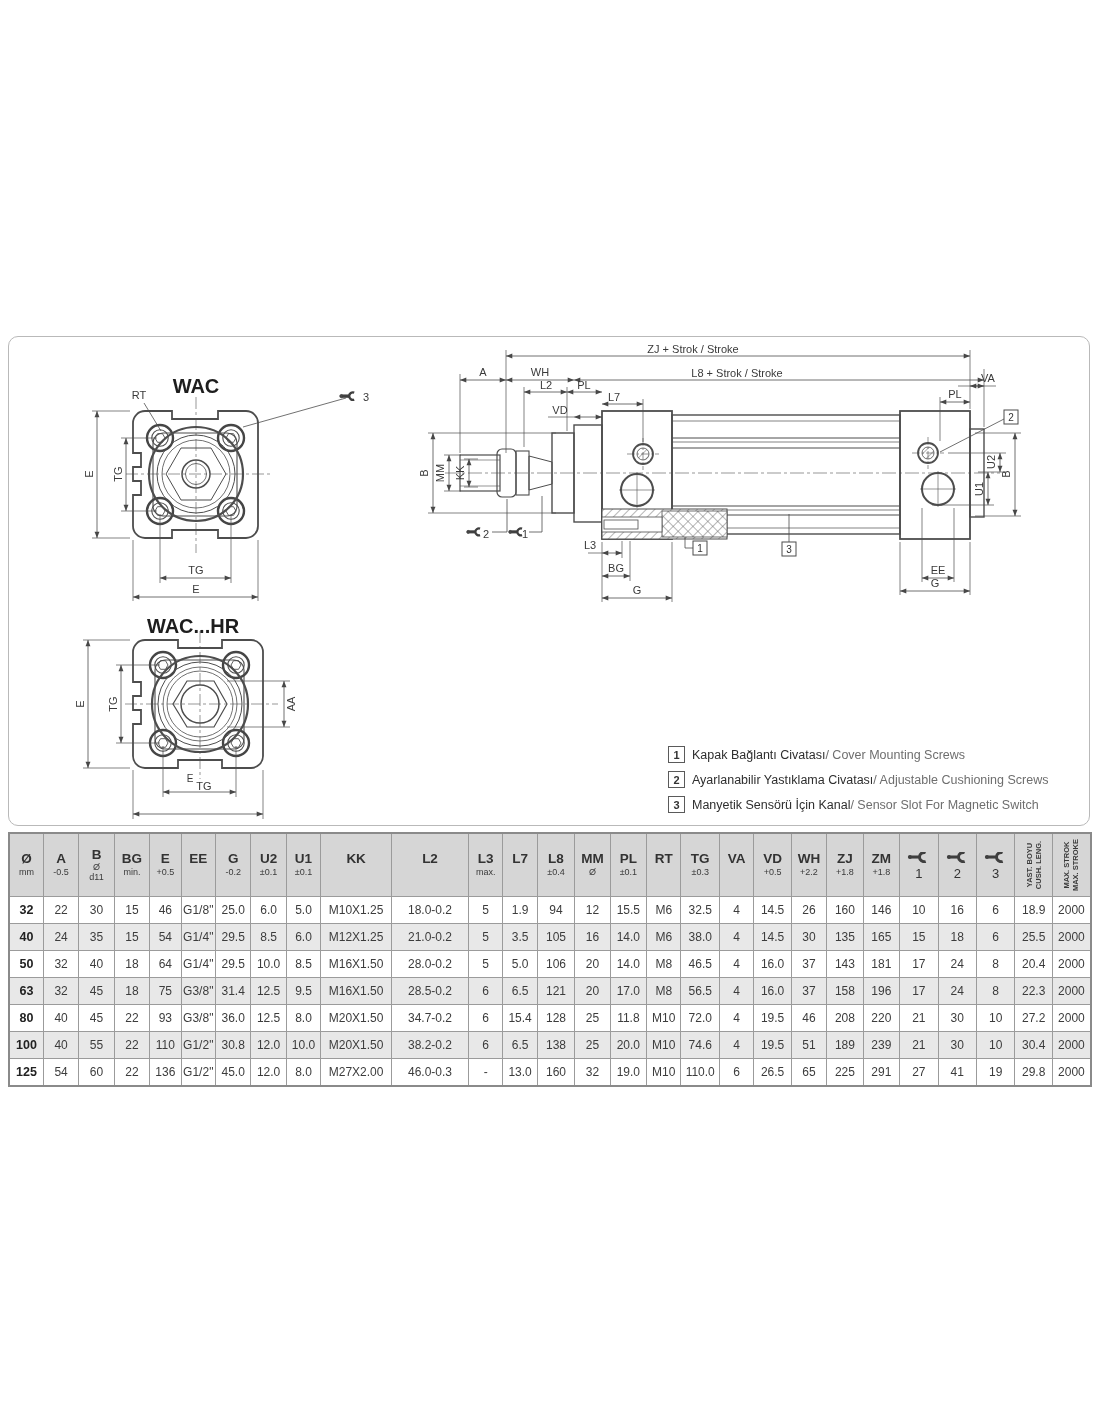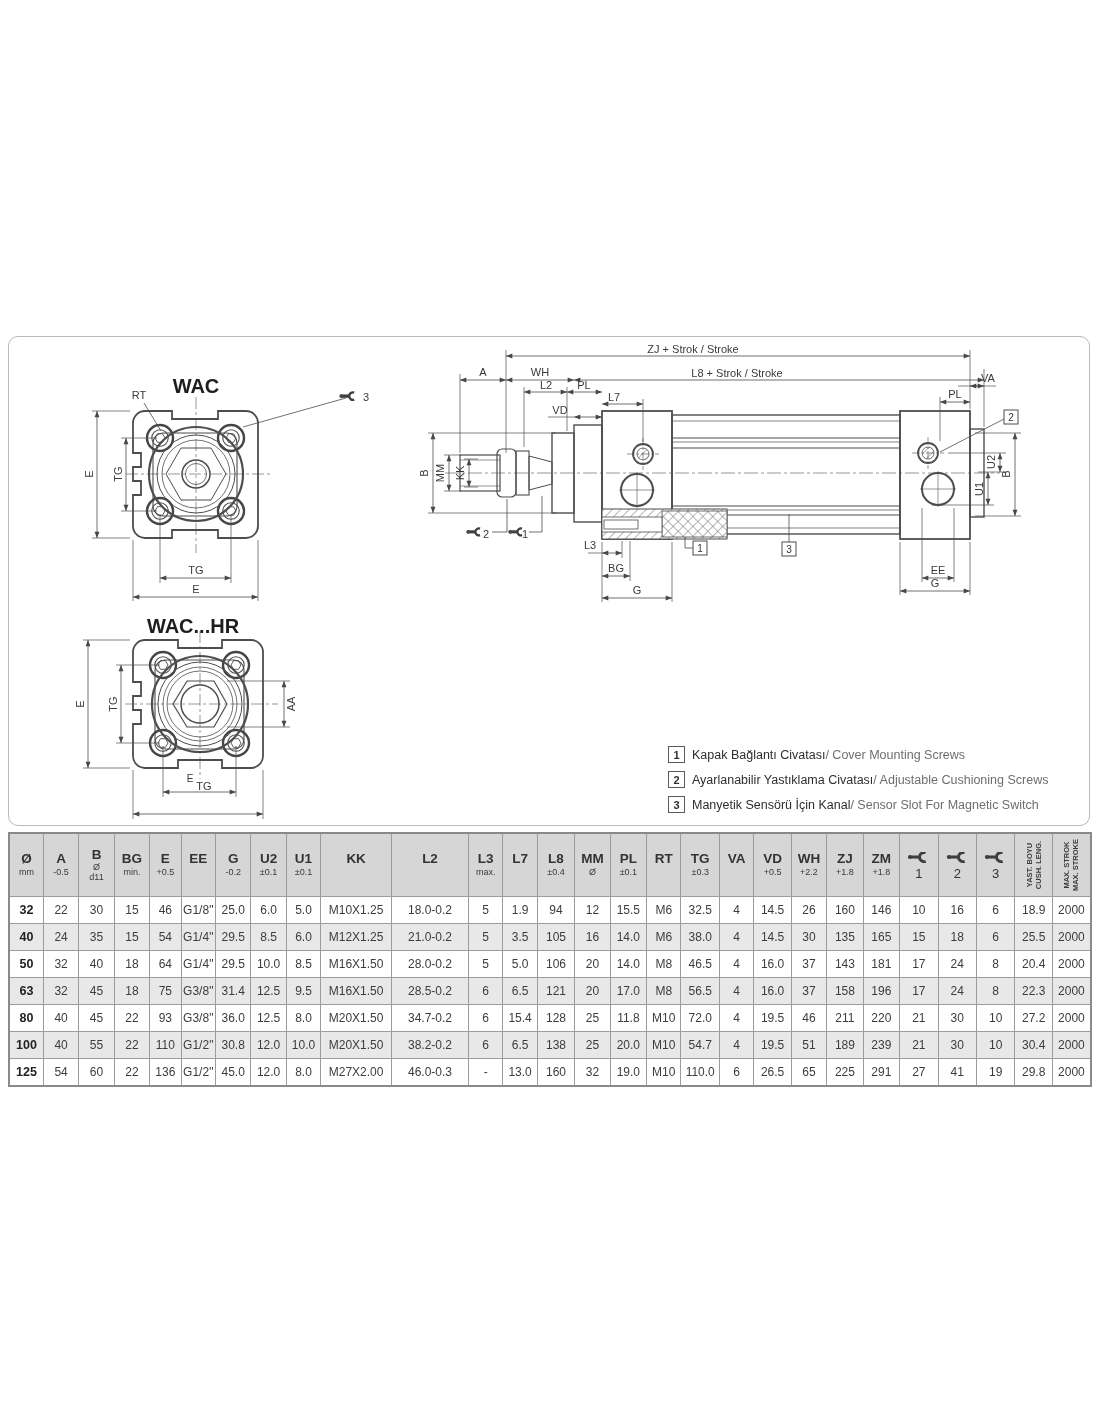--- a/index.html
+++ b/index.html
@@ -587,21 +587,21 @@
         <td>6</td>
         <td>15.4</td>
         <td>128</td>
         <td>25</td>
         <td>11.8</td>
         <td>M10</td>
         <td>72.0</td>
         <td>4</td>
         <td>19.5</td>
         <td>46</td>
-        <td>211</td>
+        <td>208</td>
         <td>220</td>
         <td>21</td>
         <td>30</td>
         <td>10</td>
         <td>27.2</td>
         <td>2000</td>
       </tr>
       <tr class="stripe">
         <td class="diam">100</td>
         <td>40</td>
@@ -613,21 +613,21 @@
         <td>12.0</td>
         <td>10.0</td>
         <td>M20X1.50</td>
         <td>38.2-0.2</td>
         <td>6</td>
         <td>6.5</td>
         <td>138</td>
         <td>25</td>
         <td>20.0</td>
         <td>M10</td>
-        <td>54.7</td>
+        <td>74.6</td>
         <td>4</td>
         <td>19.5</td>
         <td>51</td>
         <td>189</td>
         <td>239</td>
         <td>21</td>
         <td>30</td>
         <td>10</td>
         <td>30.4</td>
         <td>2000</td>

